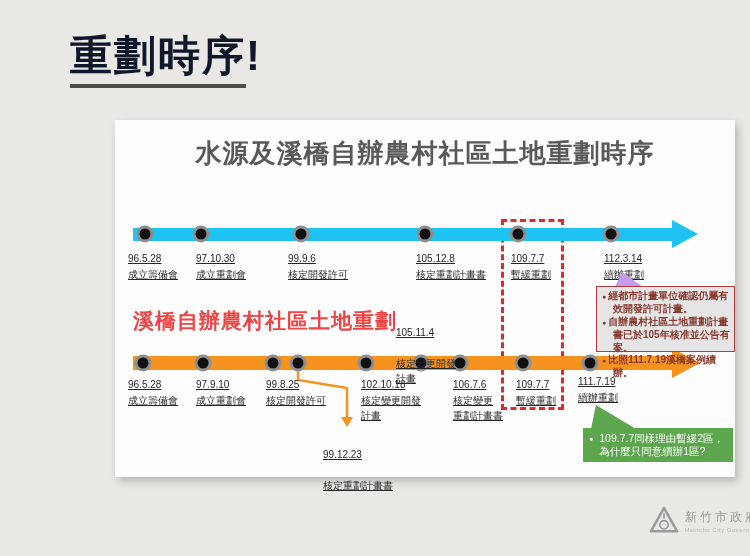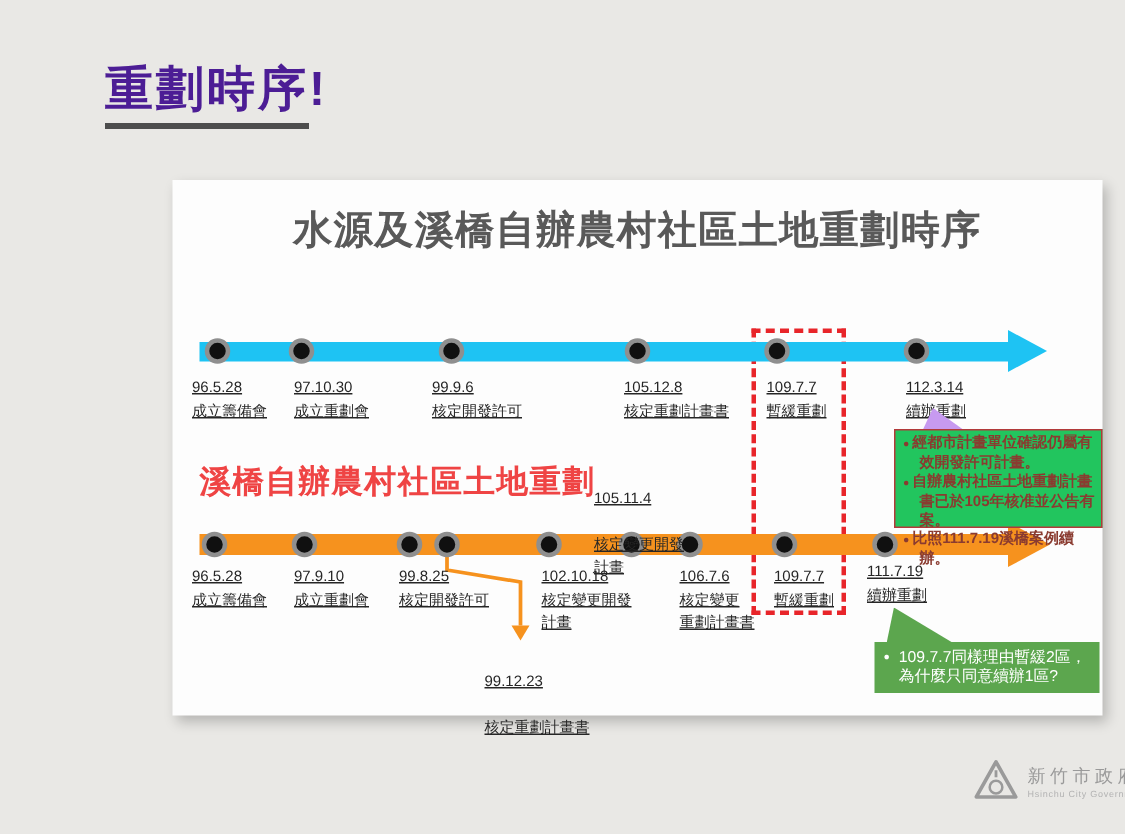--- a/index.html
+++ b/index.html
@@ -6,22 +6,22 @@
   html,body { width: 750px; height: 556px; }
   body {
     position: relative;
     background: #E9E8E5;
     font-family: "Liberation Sans", sans-serif;
     overflow: hidden;
     color: #2E2E2E;
   }
   
   .page-title {
-    position: absolute; left: 70px; top: 38px;
-    font-size: 32px; font-weight: 800; color: #4c1d95; letter-spacing: 2px;
+    position: absolute; left: 70px; top: 28px;
+    font-size: 42px; font-weight: 800; color: #0f172a; letter-spacing: 2px;
     white-space: nowrap;
   }
   .page-title .underlined { border-bottom: 4px solid #4D4D4D; padding-bottom: 5px; }
   
   .panel {
     position: absolute; left: 67px; top: 120px; width: 620px; height: 357px;
     background: #FDFDFD;
     box-shadow: 3px 4px 8px rgba(0,0,0,0.22);
     margin-left: 48px;
   }
@@ -60,21 +60,21 @@
   
   .pause-box {
     position: absolute; left: 386px; top: 99px; width: 63px; height: 191px;
     border: 3px dashed #E8252A; z-index: 1;
   }
   
   .connector { position: absolute; left: 170px; top: 245px; z-index: 2; }
   
   .purple-note {
     position: absolute; left: 481px; top: 166px; width: 139px; height: 66px;
-    background: #22c55e; border: 1.5px solid #B23A3A; z-index: 5;
+    background: #e5e5e5; border: 1.5px solid #B23A3A; z-index: 5;
     padding: 3px 3px 3px 5px;
   }
   .purple-note ul { list-style: none; }
   .purple-note li {
     font-size: 10px; line-height: 12.4px; color: #8A3B30; font-weight: bold;
     padding-left: 11px; text-indent: -11px;
   }
   .purple-note li::before { content: "● "; font-size: 7px; }
   .purple-tail {
     position: absolute; left: 500px; top: 152px; width: 28px; height: 15px;

